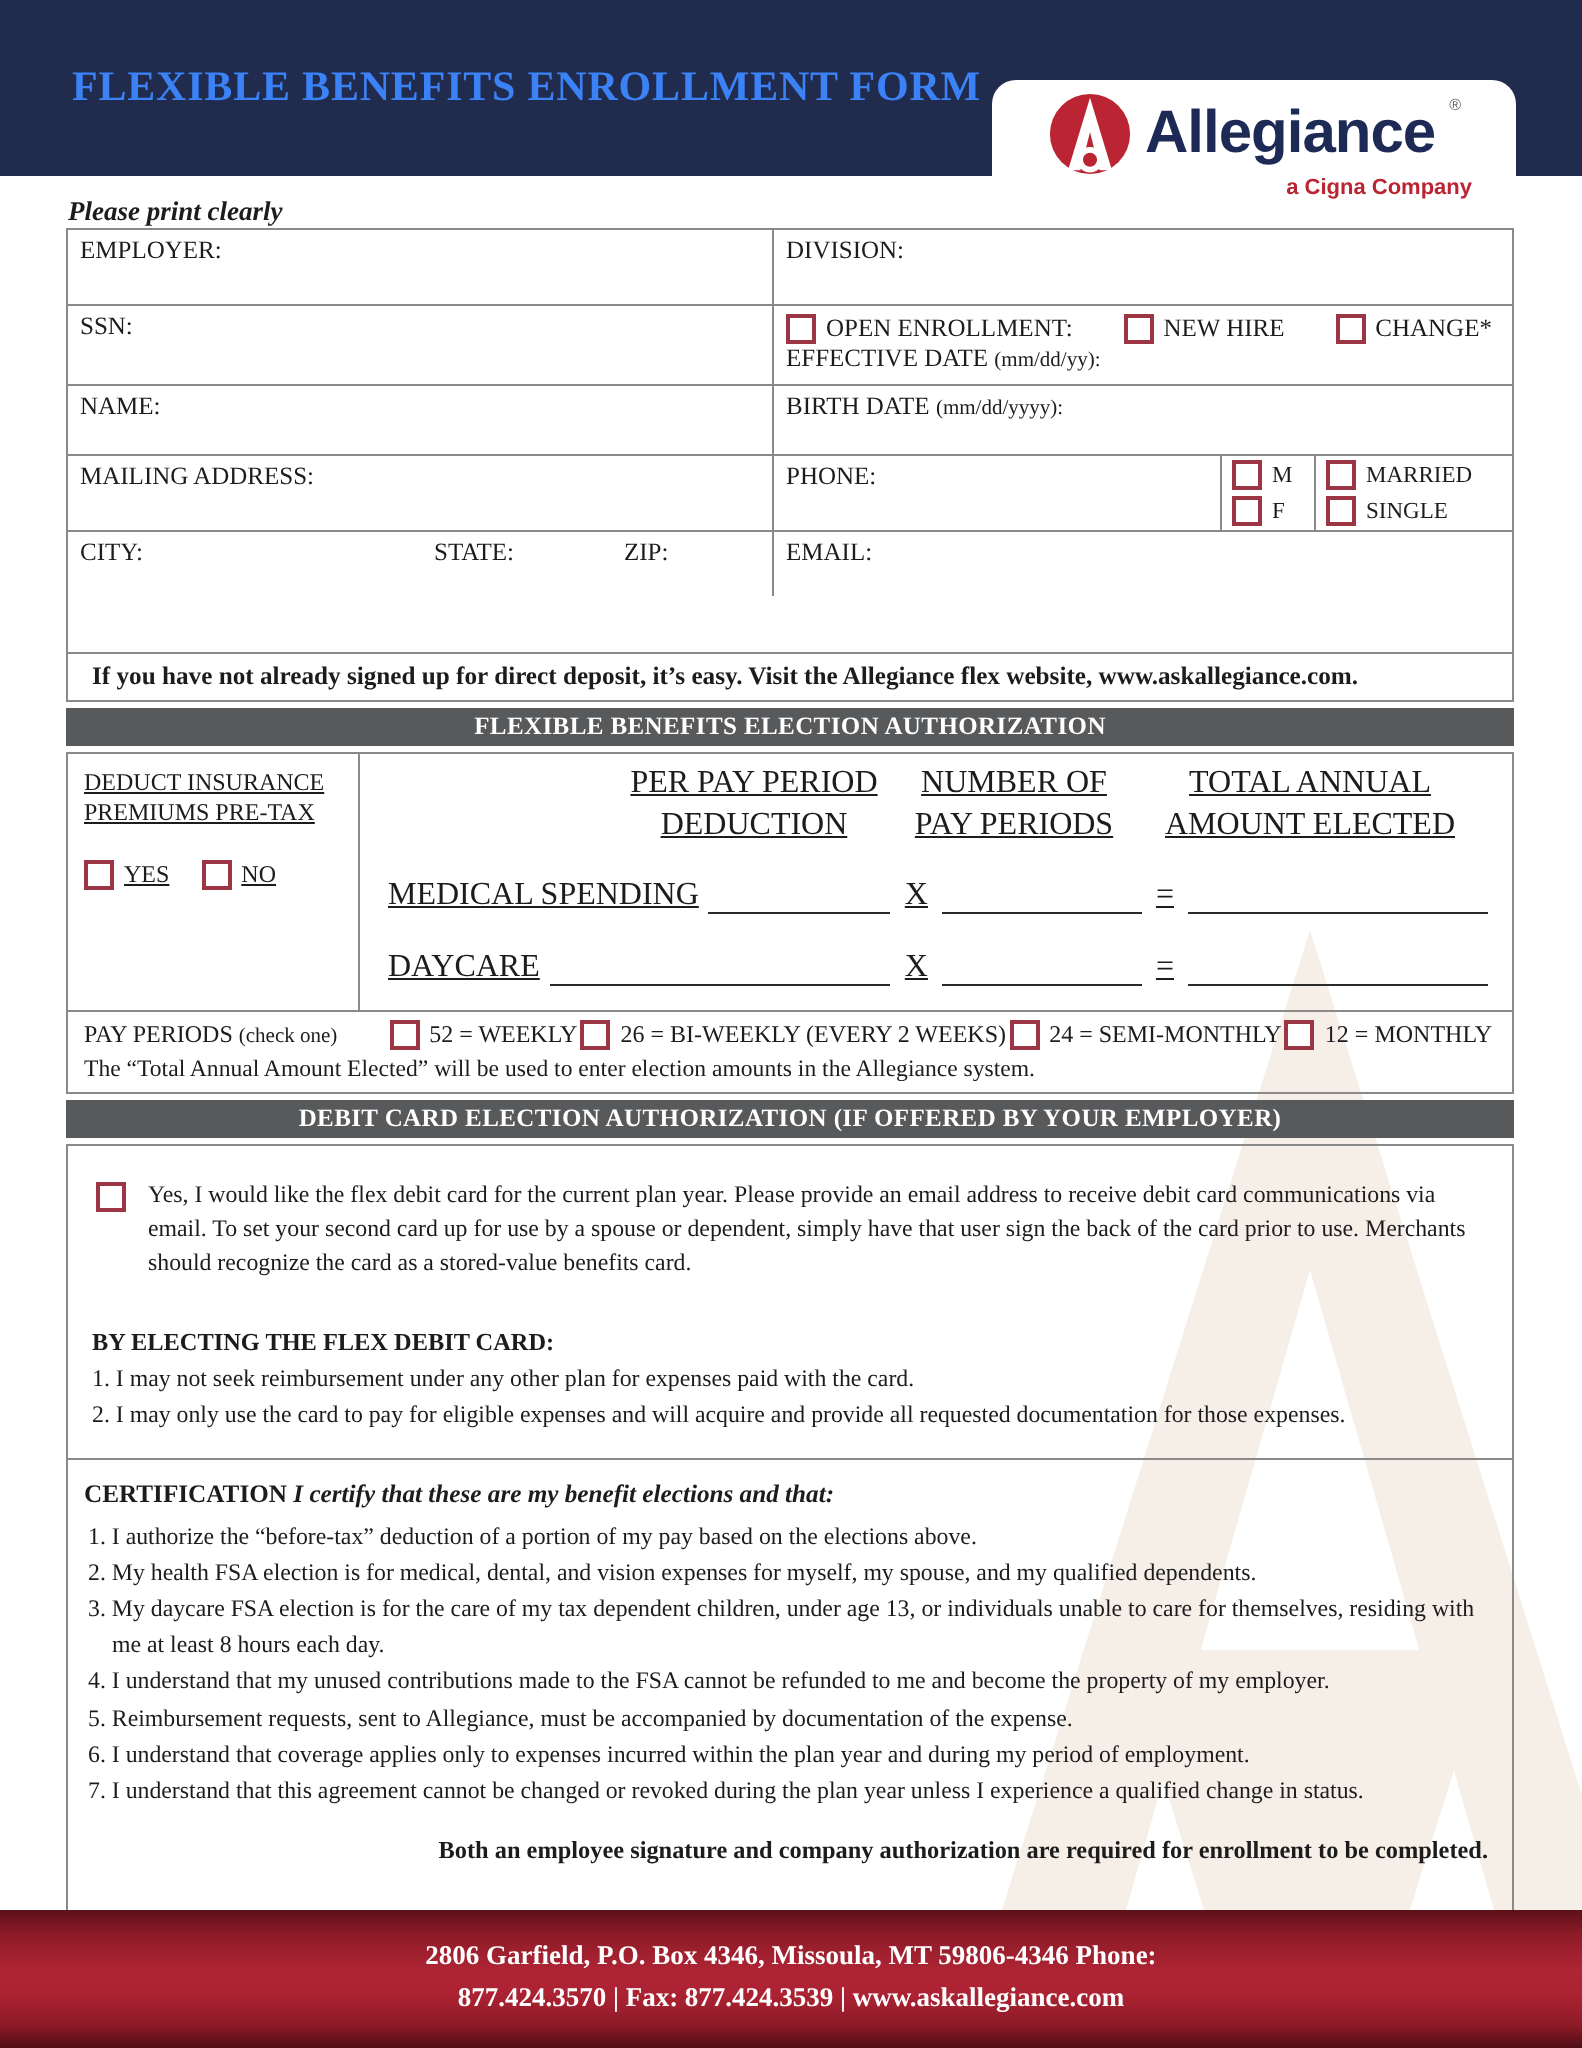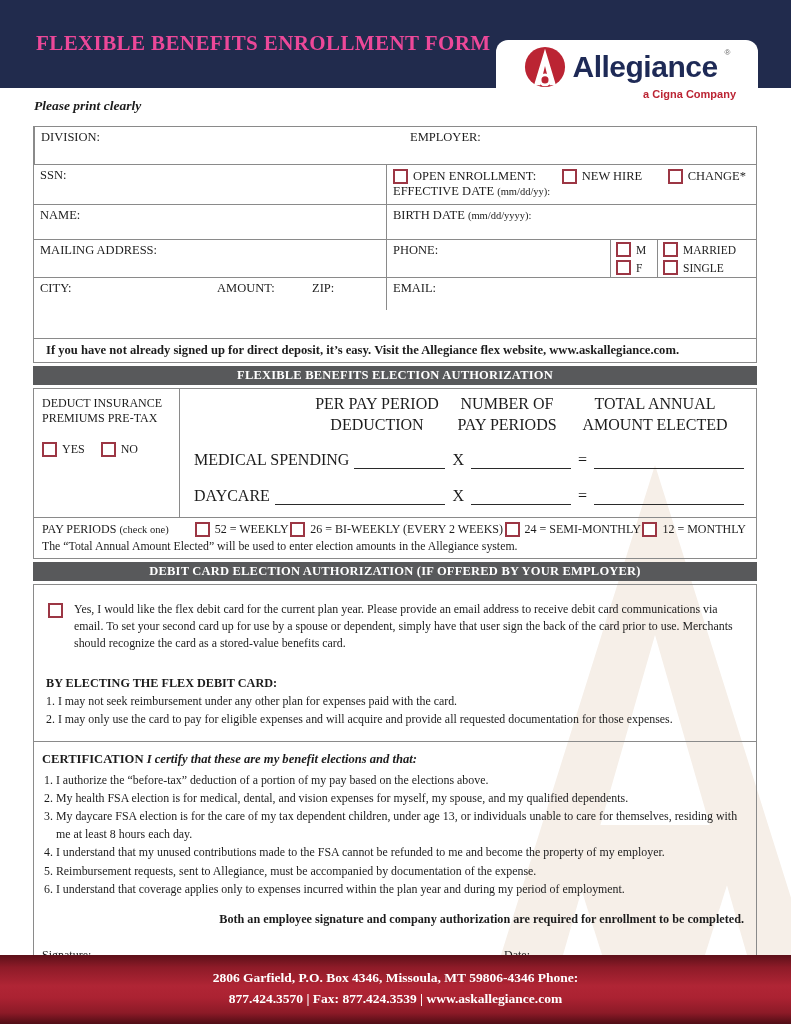--- a/index.html
+++ b/index.html
@@ -6,42 +6,42 @@
   .page {
     position:relative; width:791px; height:1024px; margin:0 auto;
     background:#ffffff; overflow:hidden;
     font-family:"Liberation Serif", serif; color:#1c1c1c;
   }
   
   .watermark { position:absolute; left:391px; top:430px; z-index:0; }
   
   .banner { position:relative; height:88px; background:#212b4d; z-index:1; }
   .banner-title {
-    margin:0; padding:31px 0 0 36px; color:#ec4899;
+    margin:0; padding:31px 0 0 36px; color:#3b82f6;
     font-size:21px; font-weight:bold; letter-spacing:0.4px;
     font-family:"Liberation Serif", serif;
   }
   .logo-box {
     position:absolute; top:40px; right:33px; width:262px; height:64px;
     background:#ffffff; border-radius:12px;
     display:flex; flex-direction:column; align-items:center; justify-content:center;
   }
   .logo-row { display:flex; align-items:center; gap:7px; margin-top:2px; }
   .logo-name {
     font-family:"Liberation Sans", sans-serif; font-weight:bold;
     font-size:30px; color:#1e2a56; letter-spacing:-0.5px; line-height:1;
   }
   .logo-reg { font-family:"Liberation Sans", sans-serif; font-size:8px; color:#666; align-self:flex-start; margin-top:2px; }
   .logo-sub {
     font-family:"Liberation Sans", sans-serif; font-weight:bold;
     font-size:11px; color:#bb2433; align-self:flex-end; margin:0 22px 0 0; line-height:1.1;
   }
   
   .content { position:relative; z-index:1; margin:0 34px 0 33px; }
-  .print-note { font-weight:bold; font-style:italic; font-size:13.5px; margin:10px 0 12px 1px; }
+  .print-note { font-weight:bold; font-style:italic; font-size:13.5px; margin:10px 0 0 1px; }
 
   .box { border:1px solid #8a8a8a; }
   .row { display:flex; border-top:1px solid #8a8a8a; box-sizing:border-box; }
   .row:first-child { border-top:none; }
   .cell { padding:3px 6px; box-sizing:border-box; font-size:12.5px; }
   .cell-l { width:352px; }
   .cell-r { flex:1; border-left:1px solid #8a8a8a; }
 
   .cb {
     width:11px; height:11px; border:2px solid #9c3644; background:#fff;
@@ -61,21 +61,21 @@
 
   .dd-note { font-weight:bold; padding:4px 6px 4px 12px; font-size:12.6px; }
 
   .section-bar {
     height:19px; margin:3px 0; background:#58595b; color:#ffffff;
     font-weight:bold; font-size:12.5px; text-align:center; line-height:19px;
     letter-spacing:0.2px;
   }
 
   
-  .election-body { display:flex; }
+  .election-body { display:flex;text-decoration:underline; }
   .election-left { width:146px; border-right:1px solid #8a8a8a; padding:7px 8px; font-size:12px; box-sizing:border-box; }
   .yesno { display:flex; gap:16px; margin-top:16px; }
   .election-right { flex:1; padding:5px 12px 12px 14px; font-size:16px; }
   .col-heads { display:flex; text-align:center; line-height:1.3; }
   .col-heads .sp { width:112px; flex:none; }
   .col-heads .ch1 { flex:1; }
   .col-heads .ch2 { width:118px; flex:none; }
   .col-heads .ch3 { width:178px; flex:none; }
   .elect-row { display:flex; align-items:flex-end; margin-top:15px; gap:5px; }
   .elect-row .lbl { white-space:nowrap; }
@@ -142,22 +142,22 @@
       </div>
       <span class="logo-sub">a Cigna Company</span>
     </div>
   </div>
 
   <div class="content">
     <p class="print-note">Please print clearly</p>
 
     <div class="box">
       <div class="row" style="min-height:37px;">
+        <div class="cell cell-l"><span>EMPLOYER:</span></div>
         <div class="cell cell-r"><span>DIVISION:</span></div>
-        <div class="cell cell-l"><span>EMPLOYER:</span></div>
       </div>
       <div class="row" style="min-height:40px;">
         <div class="cell cell-l"><span>SSN:</span></div>
         <div class="cell cell-r">
           <div class="enroll-line">
             <span class="cb-opt">
                 <span class="cb"></span>
                 <span>OPEN ENROLLMENT:</span>
               </span>
             <span class="cb-opt">
@@ -204,21 +204,21 @@
             <span class="cb-opt">
                 <span class="cb"></span>
                 <span>SINGLE</span>
               </span>
           </div>
         </div>
       </div>
       <div class="row" style="min-height:33px;">
         <div class="cell cell-l csz">
           <span class="c1">CITY:</span>
-          <span class="c2">AMOUNT:</span>
+          <span class="c2">STATE:</span>
           <span class="c3">ZIP:</span>
         </div>
         <div class="cell cell-r"><span>EMAIL:</span></div>
       </div>
       <div class="row" style="min-height:23px;margin-top:28px;">
         <div class="dd-note">If you have not already signed up for direct deposit, it’s easy. Visit the Allegiance flex website, www.askallegiance.com.</div>
       </div>
     </div>
 
     <div class="section-bar">FLEXIBLE BENEFITS ELECTION AUTHORIZATION</div>
@@ -315,20 +315,21 @@
       <div class="cert-head">
         <span>CERTIFICATION</span>
         <span class="it">I certify that these are my benefit elections and that:</span>
       </div>
       <div class="cert-item">1. I authorize the “before-tax” deduction of a portion of my pay based on the elections above.</div>
       <div class="cert-item">2. My health FSA election is for medical, dental, and vision expenses for myself, my spouse, and my qualified dependents.</div>
       <div class="cert-item">3. My daycare FSA election is for the care of my tax dependent children, under age 13, or individuals unable to care for themselves, residing with me at least 8 hours each day.</div>
       <div class="cert-item">4. I understand that my unused contributions made to the FSA cannot be refunded to me and become the property of my employer.</div>
       <div class="cert-item">5. Reimbursement requests, sent to Allegiance, must be accompanied by documentation of the expense.</div>
       <div class="cert-item">6. I understand that coverage applies only to expenses incurred within the plan year and during my period of employment.</div>
+      <div class="cert-item">7. I understand that this agreement cannot be changed or revoked during the plan year unless I experience a qualified change in status.</div>
 
       <div class="sig-req">Both an employee signature and company authorization are required for enrollment to be completed.</div>
 
       <div class="sig-row">
         <span class="lab">Signature:</span>
         <span class="blank b-flex"></span>
         <span class="date-lab">Date:</span>
         <span class="blank b-date"></span>
       </div>
       <div class="sig-row" style="margin-top:26px;">

